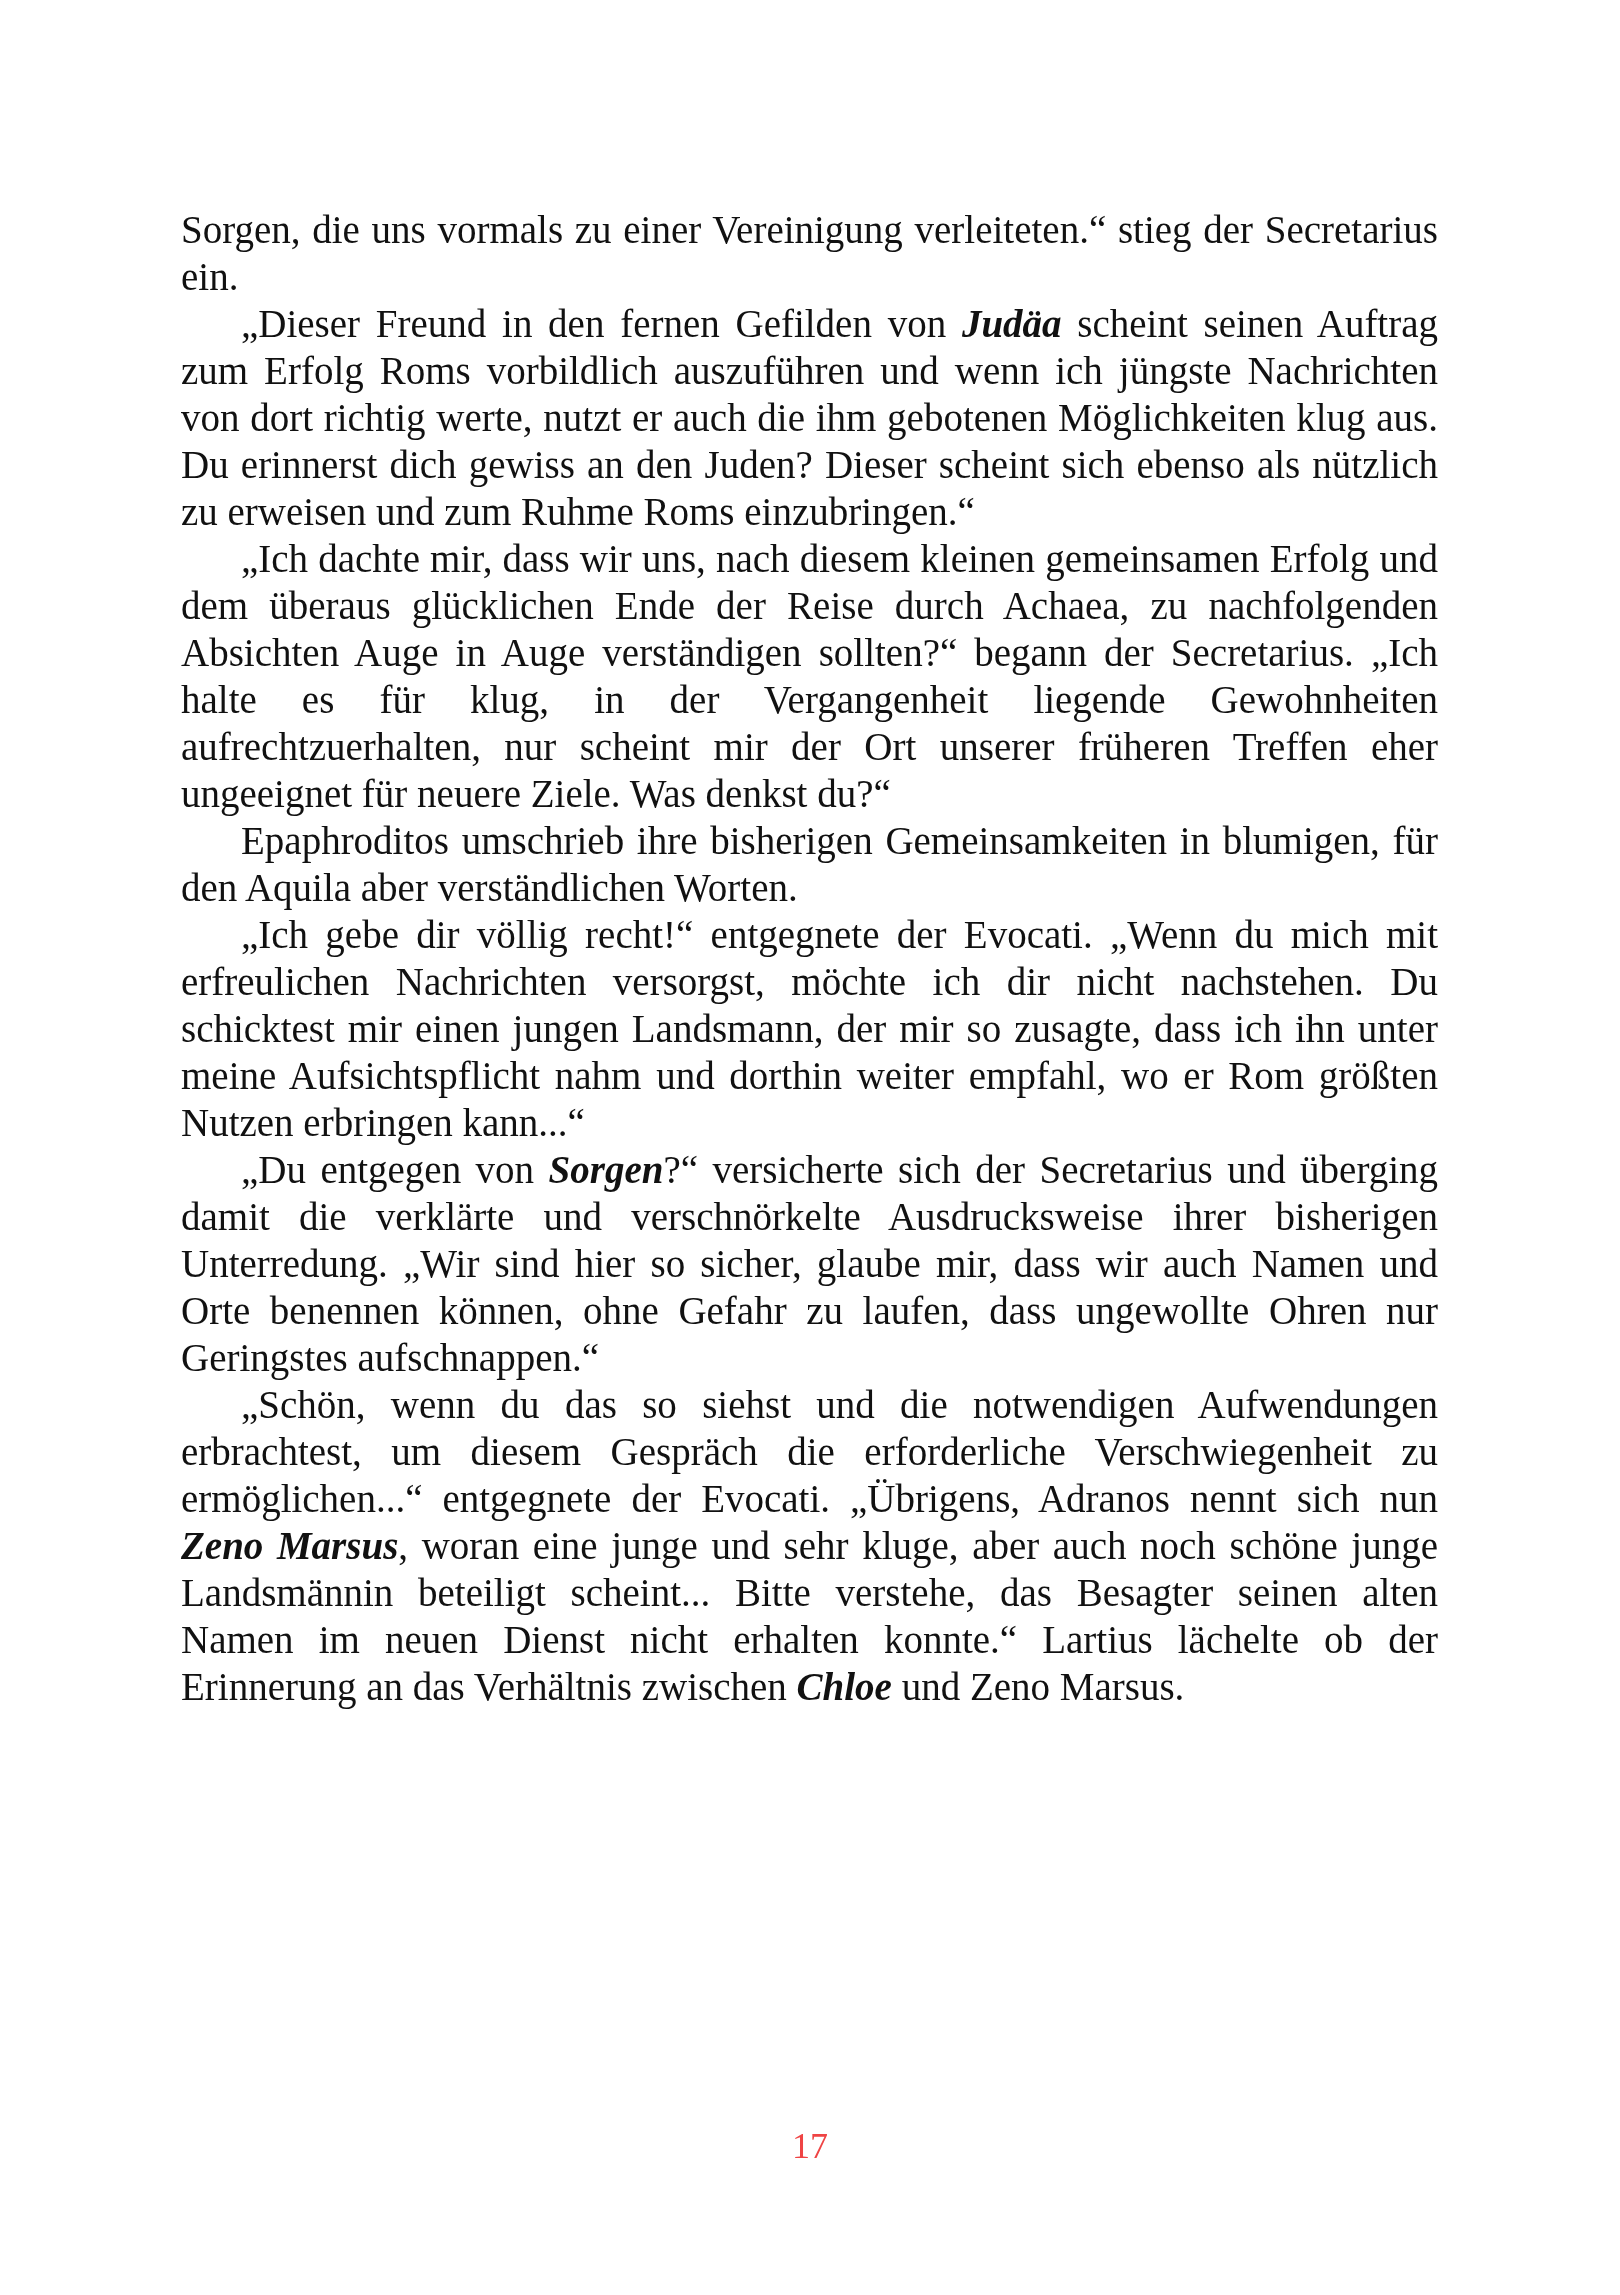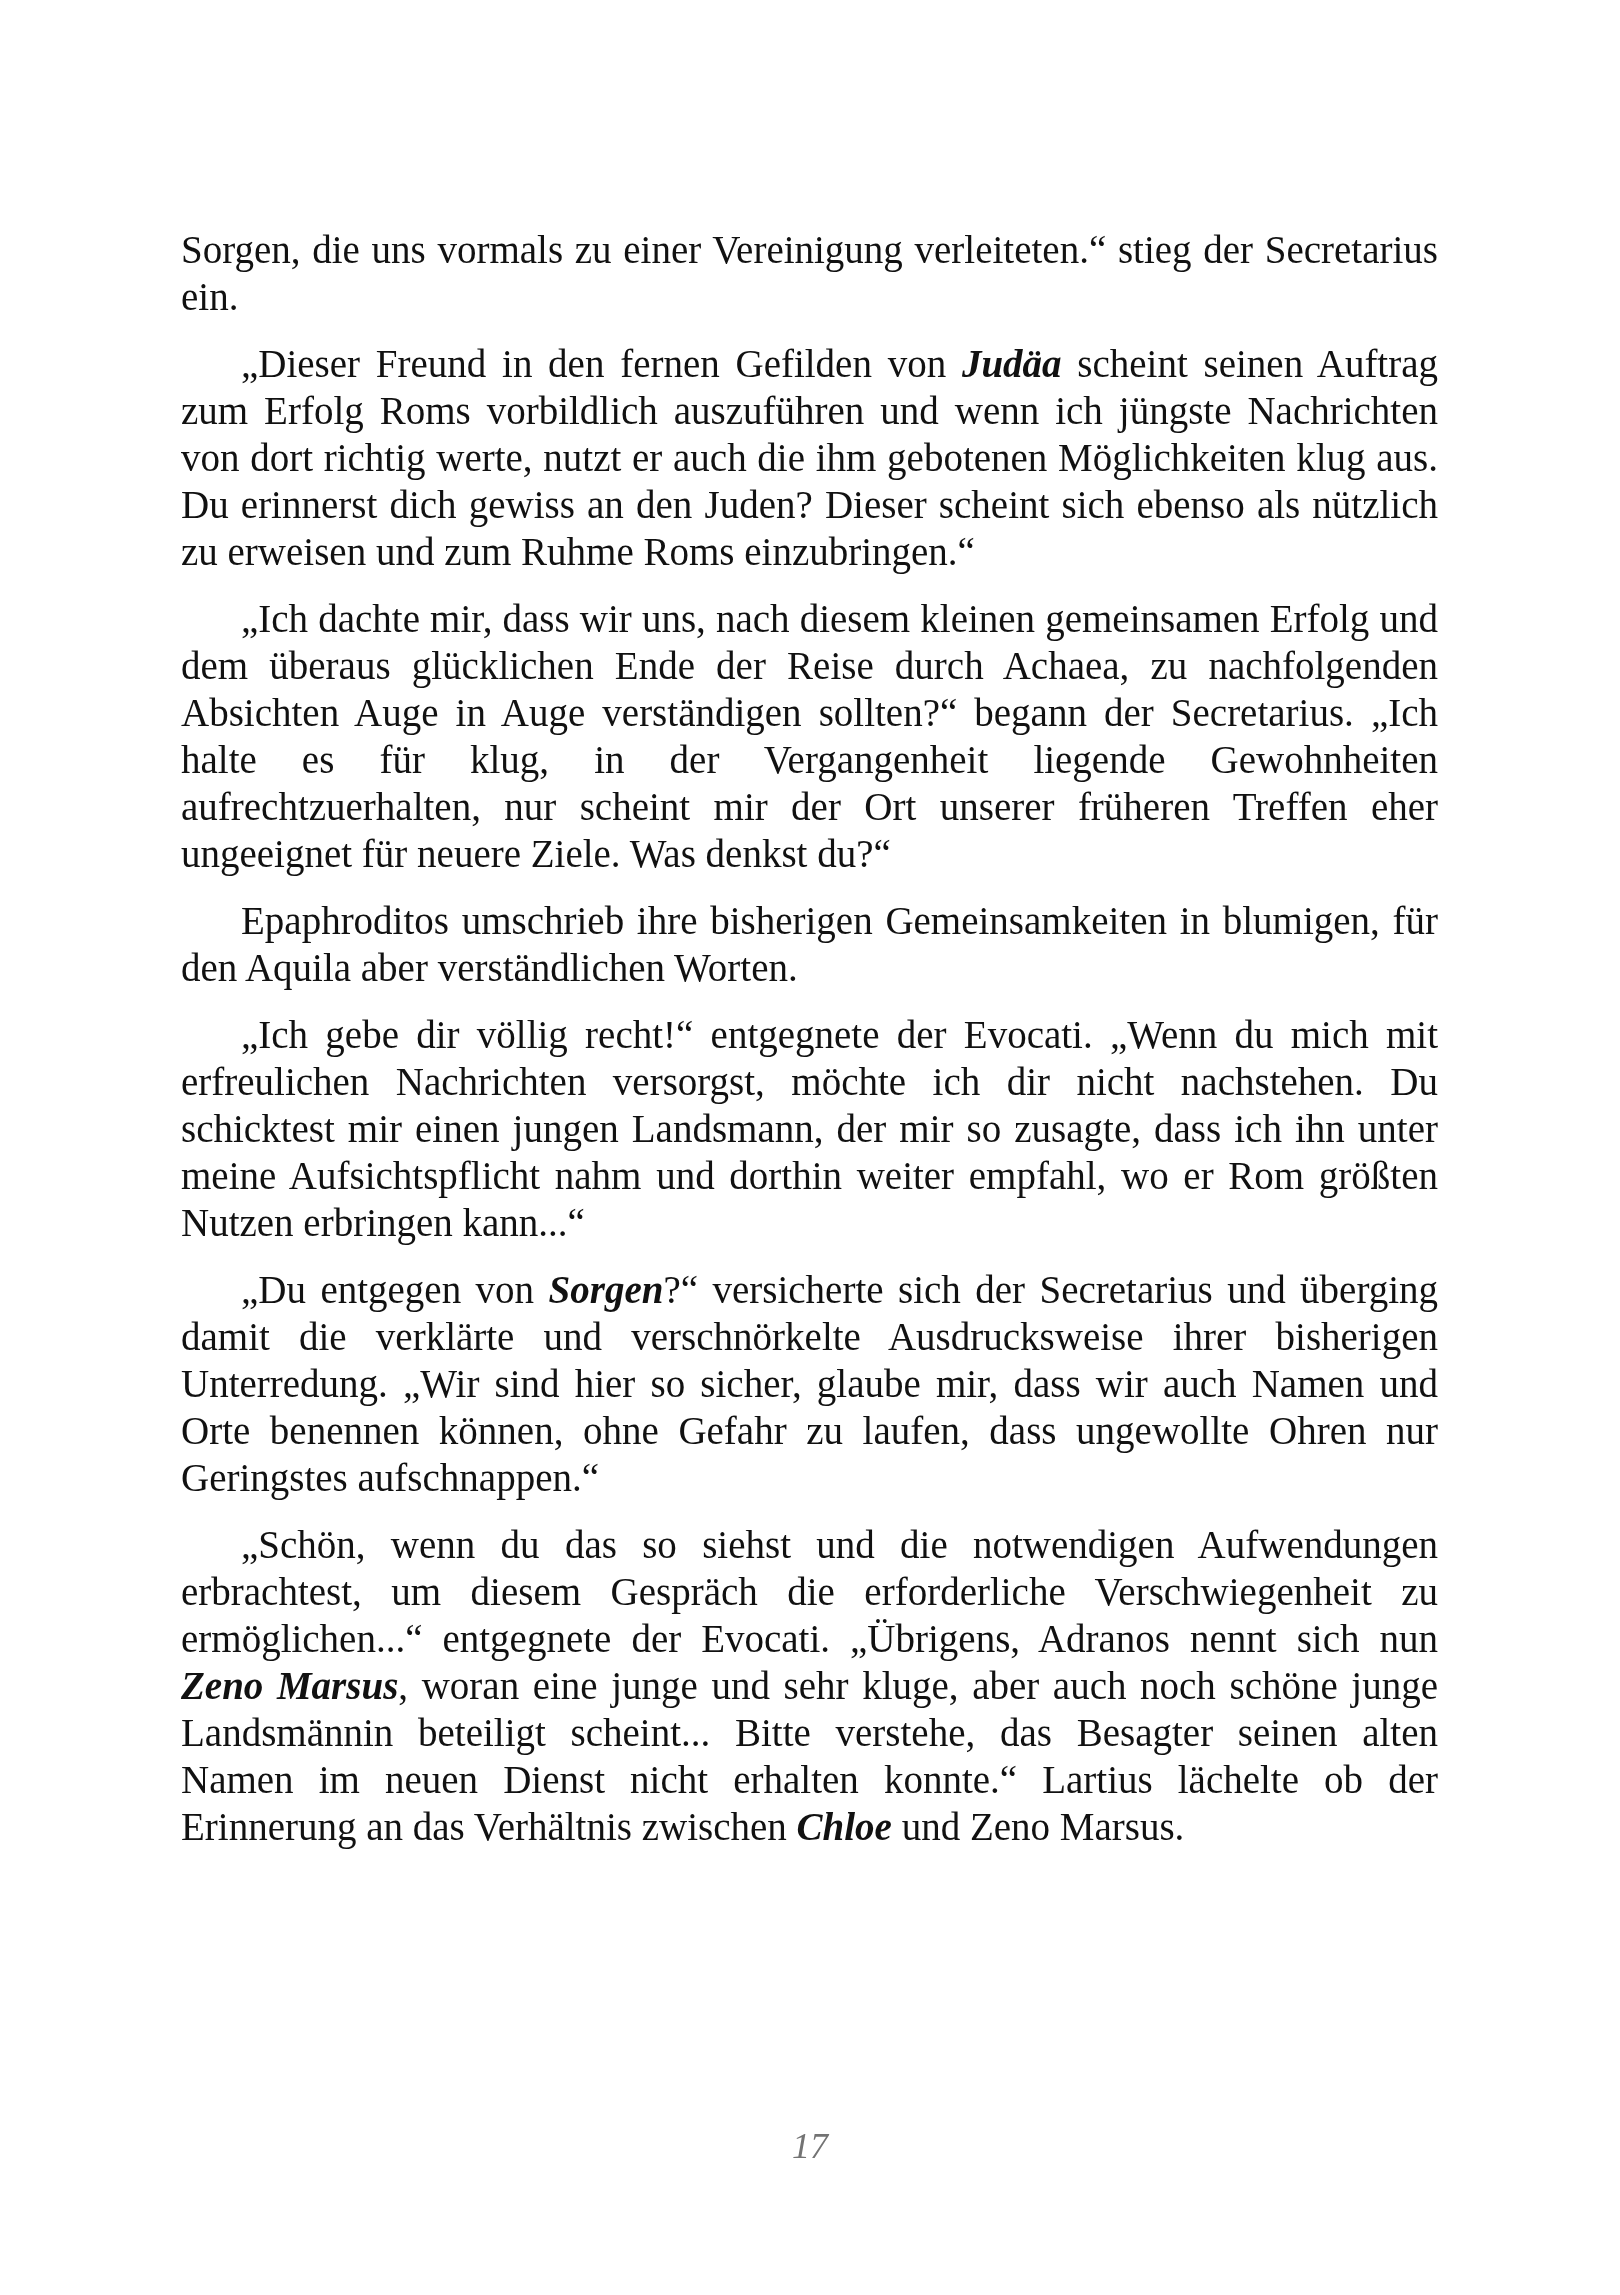--- a/index.html
+++ b/index.html
@@ -11,31 +11,30 @@
     width: 1257px;
     font-family: "Liberation Serif", "DejaVu Serif", serif;
     font-size: 39px;
     line-height: 47px;
     color: #111111;
     text-align: justify;
     hyphens: none;
   }
   .page p { margin: 0; }
   .page p.indent { text-indent: 60px; }
-  .page p.last-left { text-align-last: left; margin-top: 20px; }
+  .page p.last-left { text-align-last: left; }
   em.emph { font-style: italic; font-weight: bold; }
   .page-number {
     position: absolute;
     left: 0; right: 0;
     top: 2125px;
     text-align: center;
     font-family: "Liberation Serif", "DejaVu Serif", serif;
     font-size: 36px;
-    color: #737373;
-    font-style: italic;
+    color: #ef4444;
   }
 </style>
 </head>
 <body>
 
 <div class="page">
   <p class="last-left"><span>Sorgen, die uns vormals zu einer Vereinigung verleiteten.“ stieg der Secretarius ein.</span></p>
 
   <p class="indent last-left"><span>„Dieser Freund in den fernen Gefilden von </span><em class="emph">Judäa</em><span> scheint seinen Auftrag zum Erfolg Roms vorbildlich auszuführen und wenn ich jüngste Nachrichten von dort richtig werte, nutzt er auch die ihm gebotenen Möglichkeiten klug aus. Du erinnerst dich gewiss an den Juden? Dieser scheint sich ebenso als nützlich zu erweisen und zum Ruhme Roms einzubringen.“</span></p>
 

